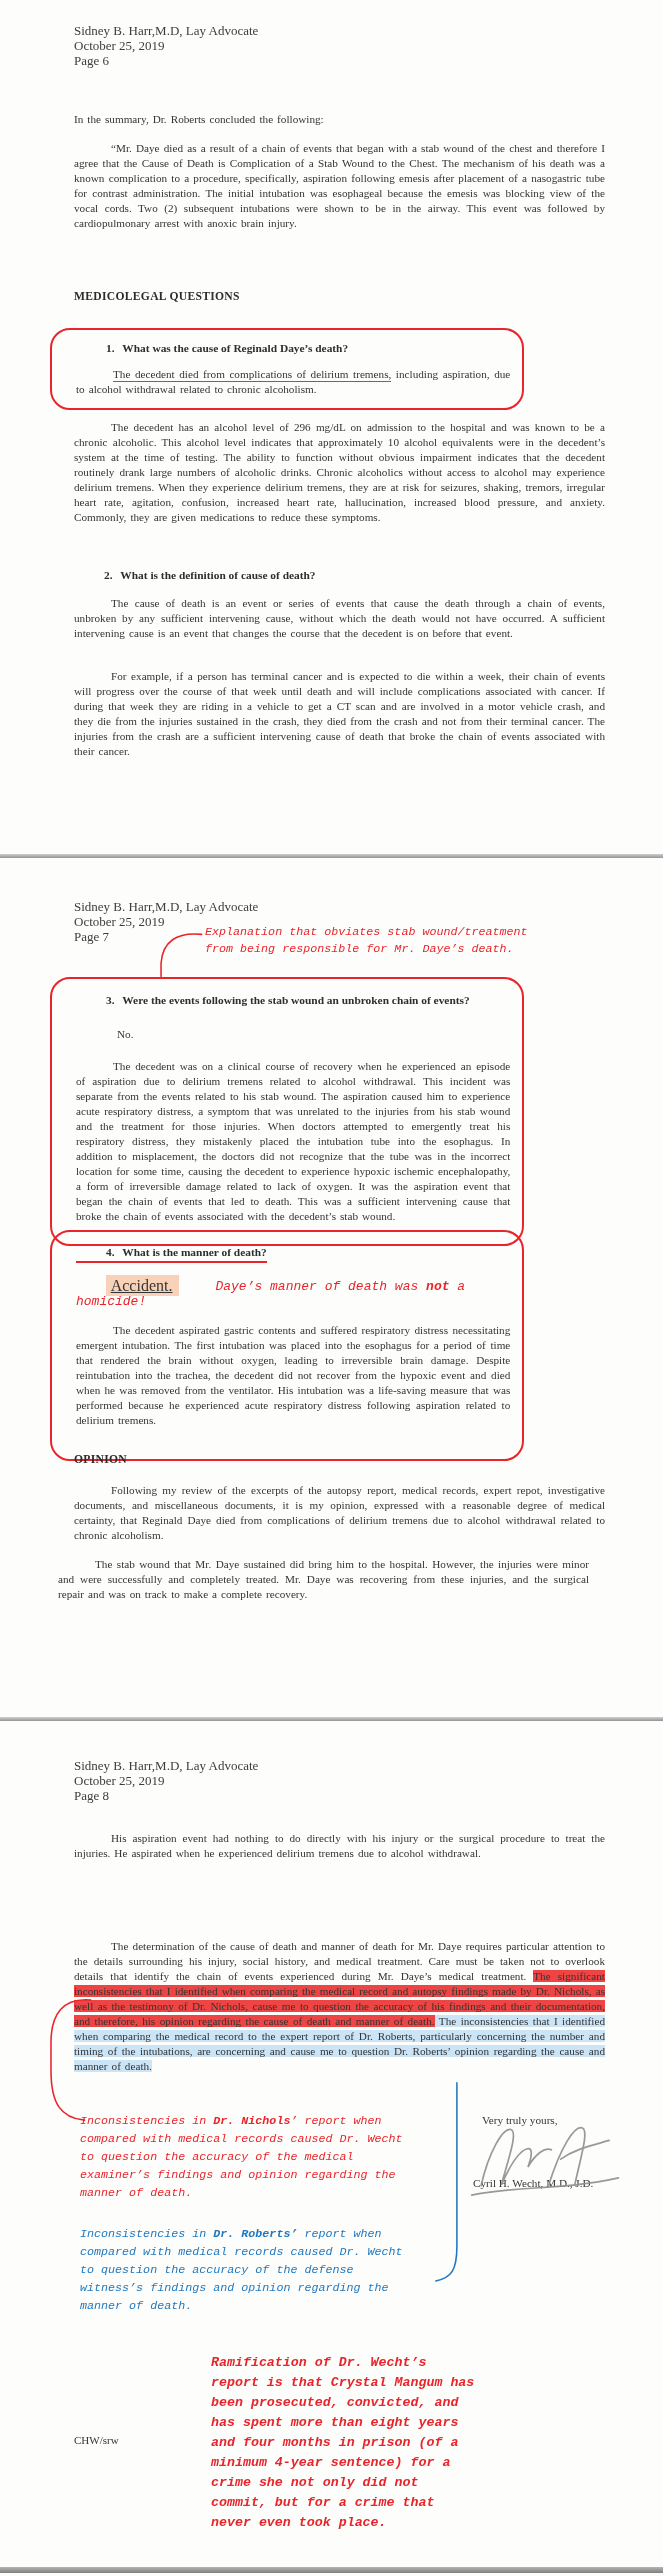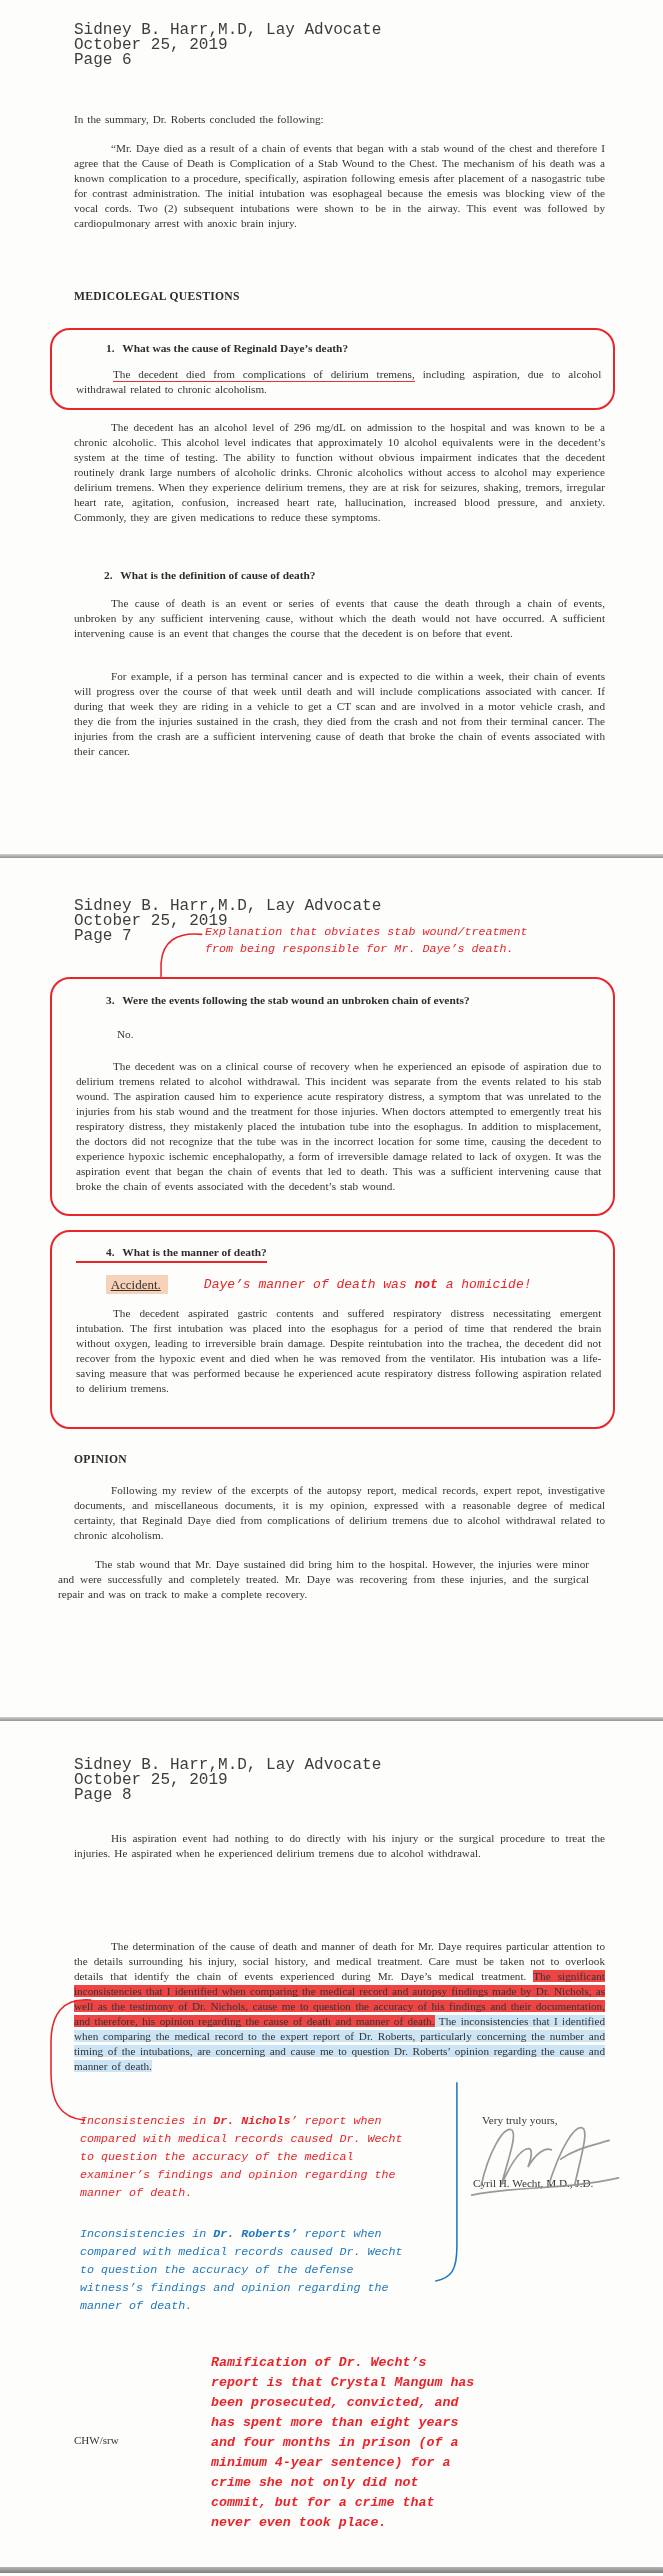--- a/index.html
+++ b/index.html
@@ -1,33 +1,33 @@
 <!DOCTYPE html>
 <html style="font-size:12.5px"><head>
 <meta charset="utf-8">
 <style>
   html,body{margin:0;padding:0;background:#ffffff;}
   .canvas{position:relative;width:664px;height:2576px;background:#fdfdfb;
           font-family:"Liberation Serif",serif;color:#343434;overflow:hidden;}
   .abs{position:absolute;}
-  .hdr{font-family:Liberation Mono, monospace;font-size:16px;line-height:15px;color:#3d3d3d;}
+  .hdr{font-family:Liberation Serif, serif;font-size:13px;line-height:15px;color:#3d3d3d;}
   .par{font-size:11.2px;line-height:15px;text-align:justify;width:531px;word-spacing:1.2px;}
   .ind{text-indent:37px;}
   .sec-head{font-weight:bold;font-size:11.6px;letter-spacing:0.3px;color:#2c2c2c;}
-  .redbox{border:2px solid #e8252b;border-radius:20px;box-sizing:border-box;width:565px;
+  .redbox{border:2px solid #e8252b;border-radius:20px;box-sizing:border-box;width:474px;
           padding:11px 11.7px 11px 24px;background:transparent;}
   .qline{font-weight:bold;font-size:11.4px;line-height:15px;color:#2e2e2e;}
   .qnum{display:inline-block;margin-left:30px;}
   .qtext{margin-left:7.8px;}
   .q4u{display:inline-block;border-bottom:2px solid #e8252b;padding-bottom:1.6px;}
   .red-ul{border-bottom:1.6px solid #dd3a35;padding-bottom:0.8px;}
   .hl-peach{background:#ef4444;}
   .hl-blue{background:#cbe4f6;}
   .accident{background:#f8d2b8;text-decoration:underline;padding:2.3px 7px 1.6px 4.7px;
-            font-size:13px;margin-left:30px;}
+            font-size:16px;margin-left:30px;}
   .ann{font-family:Liberation Mono, monospace;font-style:italic;}
   .ann-red{color:#e8252b;}
   .ann-blue{color:#2079c0;}
   .ann-note{font-size:11.7px;line-height:18px;}
   .manner-note{font-size:13px;margin-left:36px;position:relative;top:-0.8px;}
   .manner-note b{font-style:normal;font-weight:bold;font-style:italic;}
   .ram{font-size:13.3px;line-height:20px;font-weight:bold;}
   .sep{left:0;width:664px;background:linear-gradient(#cfcfcf,#949494);}
   .overlay{position:absolute;left:0;top:0;pointer-events:none;}
   .closing{font-size:11.2px;}

